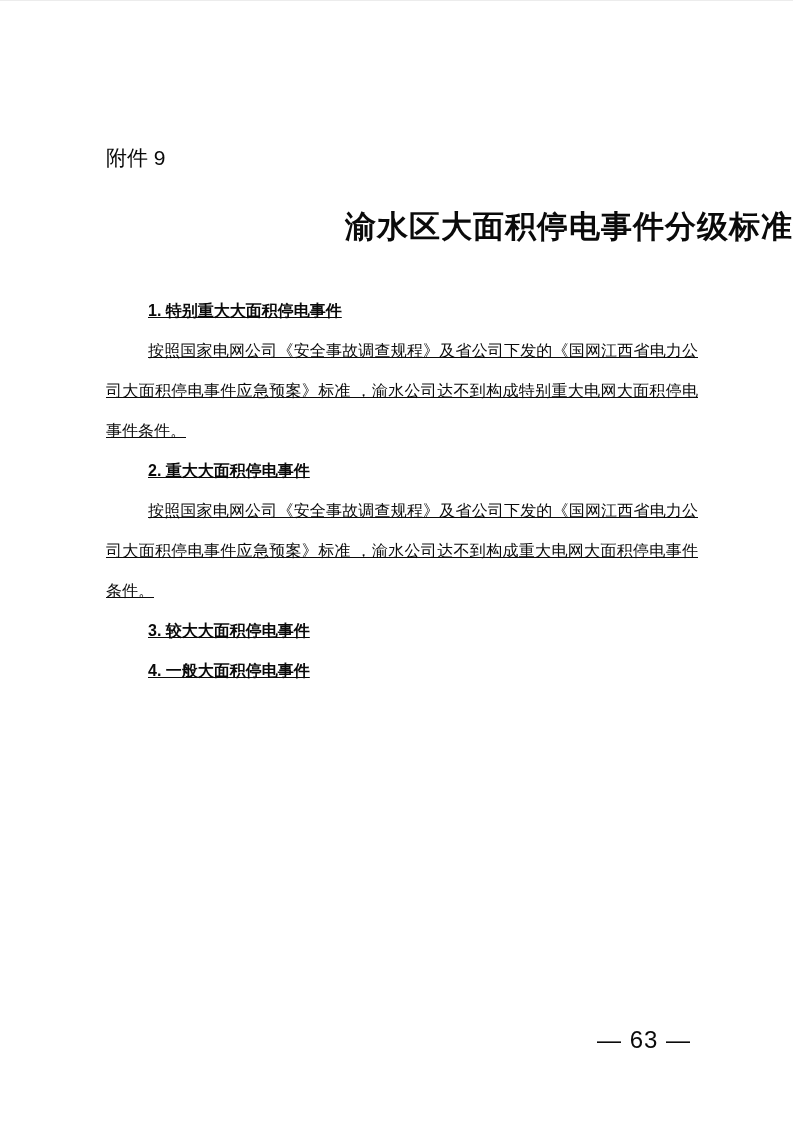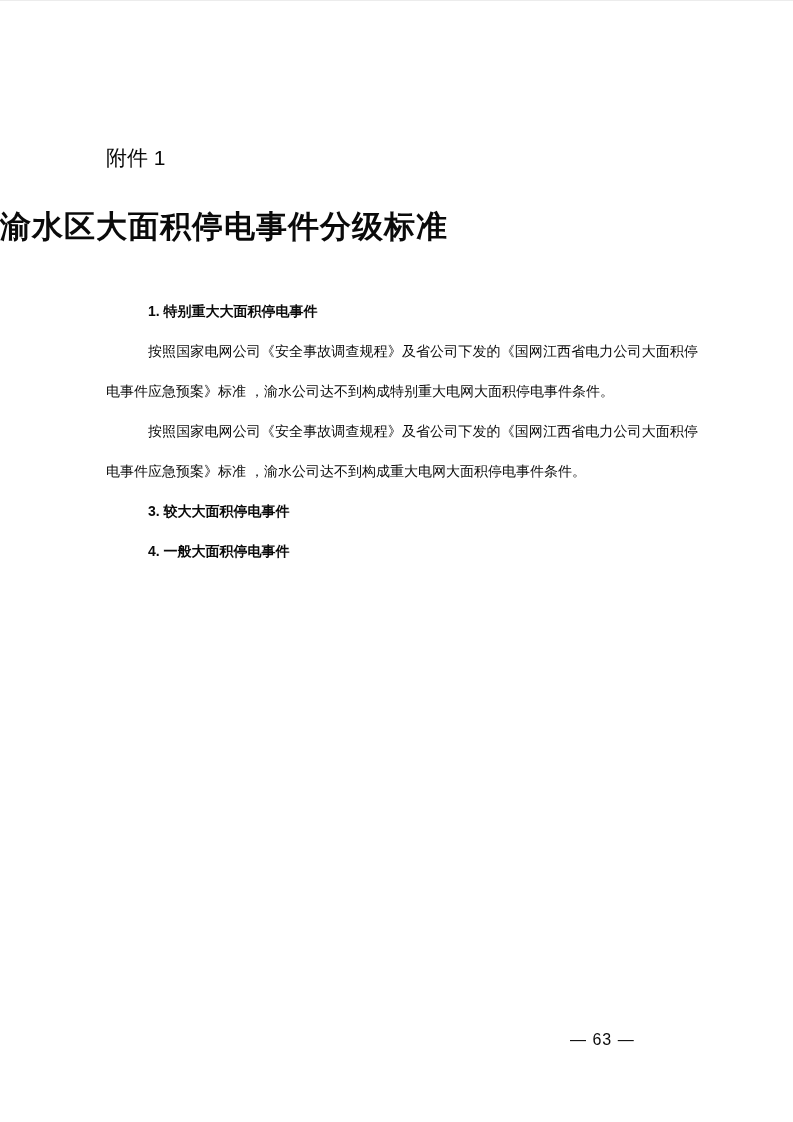--- a/index.html
+++ b/index.html
@@ -24,65 +24,67 @@
     top: 144px;
     font-size: 21px;
     line-height: 26px;
     white-space: pre;
   }
   .doc-title {
     position: absolute;
     left: 0;
     right: 0;
     top: 205px;
-    text-align: left;
+    text-align: right;
     font-size: 31px;
     font-weight: bold;
     letter-spacing: 1px;
     line-height: 42px;
   }
   .doc-body {
     position: absolute;
     left: 106px;
     top: 290px;
     width: 592px;
-    font-size: 14px;
+    font-size: 16px;
     line-height: 40px;
     text-align: justify;
+    text-decoration: underline;
   }
   .doc-body p {
     margin: 0;
     padding: 0;
     text-indent: 42px;
   }
   .block-heading {
     font-weight: bold;
   }
   .page-number {
     position: absolute;
     top: 1026px;
-    left: 570px;
-    font-size: 16px;
+    left: 597px;
+    font-size: 24px;
     line-height: 26px;
     letter-spacing: 1px;
     white-space: pre;
   }
 </style>
 </head>
 <body>
 
 <div class="page">
 
-  <div class="attachment-label">附件 1</div>
+  <div class="attachment-label">附件 9</div>
 
   <div class="doc-title">渝水区大面积停电事件分级标准</div>
 
   <div class="doc-body">
     <p class="block-heading">1. 特别重大大面积停电事件</p>
     <p class="block-para">按照国家电网公司《安全事故调查规程》及省公司下发的《国网江西省电力公司大面积停电事件应急预案》标准 ，渝水公司达不到构成特别重大电网大面积停电事件条件。</p>
+    <p class="block-heading">2. 重大大面积停电事件</p>
     <p class="block-para">按照国家电网公司《安全事故调查规程》及省公司下发的《国网江西省电力公司大面积停电事件应急预案》标准 ，渝水公司达不到构成重大电网大面积停电事件条件。</p>
     <p class="block-heading">3. 较大大面积停电事件</p>
     <p class="block-heading">4. 一般大面积停电事件</p>
   </div>
 
   <div class="page-number">— 63 —</div>
 
 </div>
 
 </body></html>

